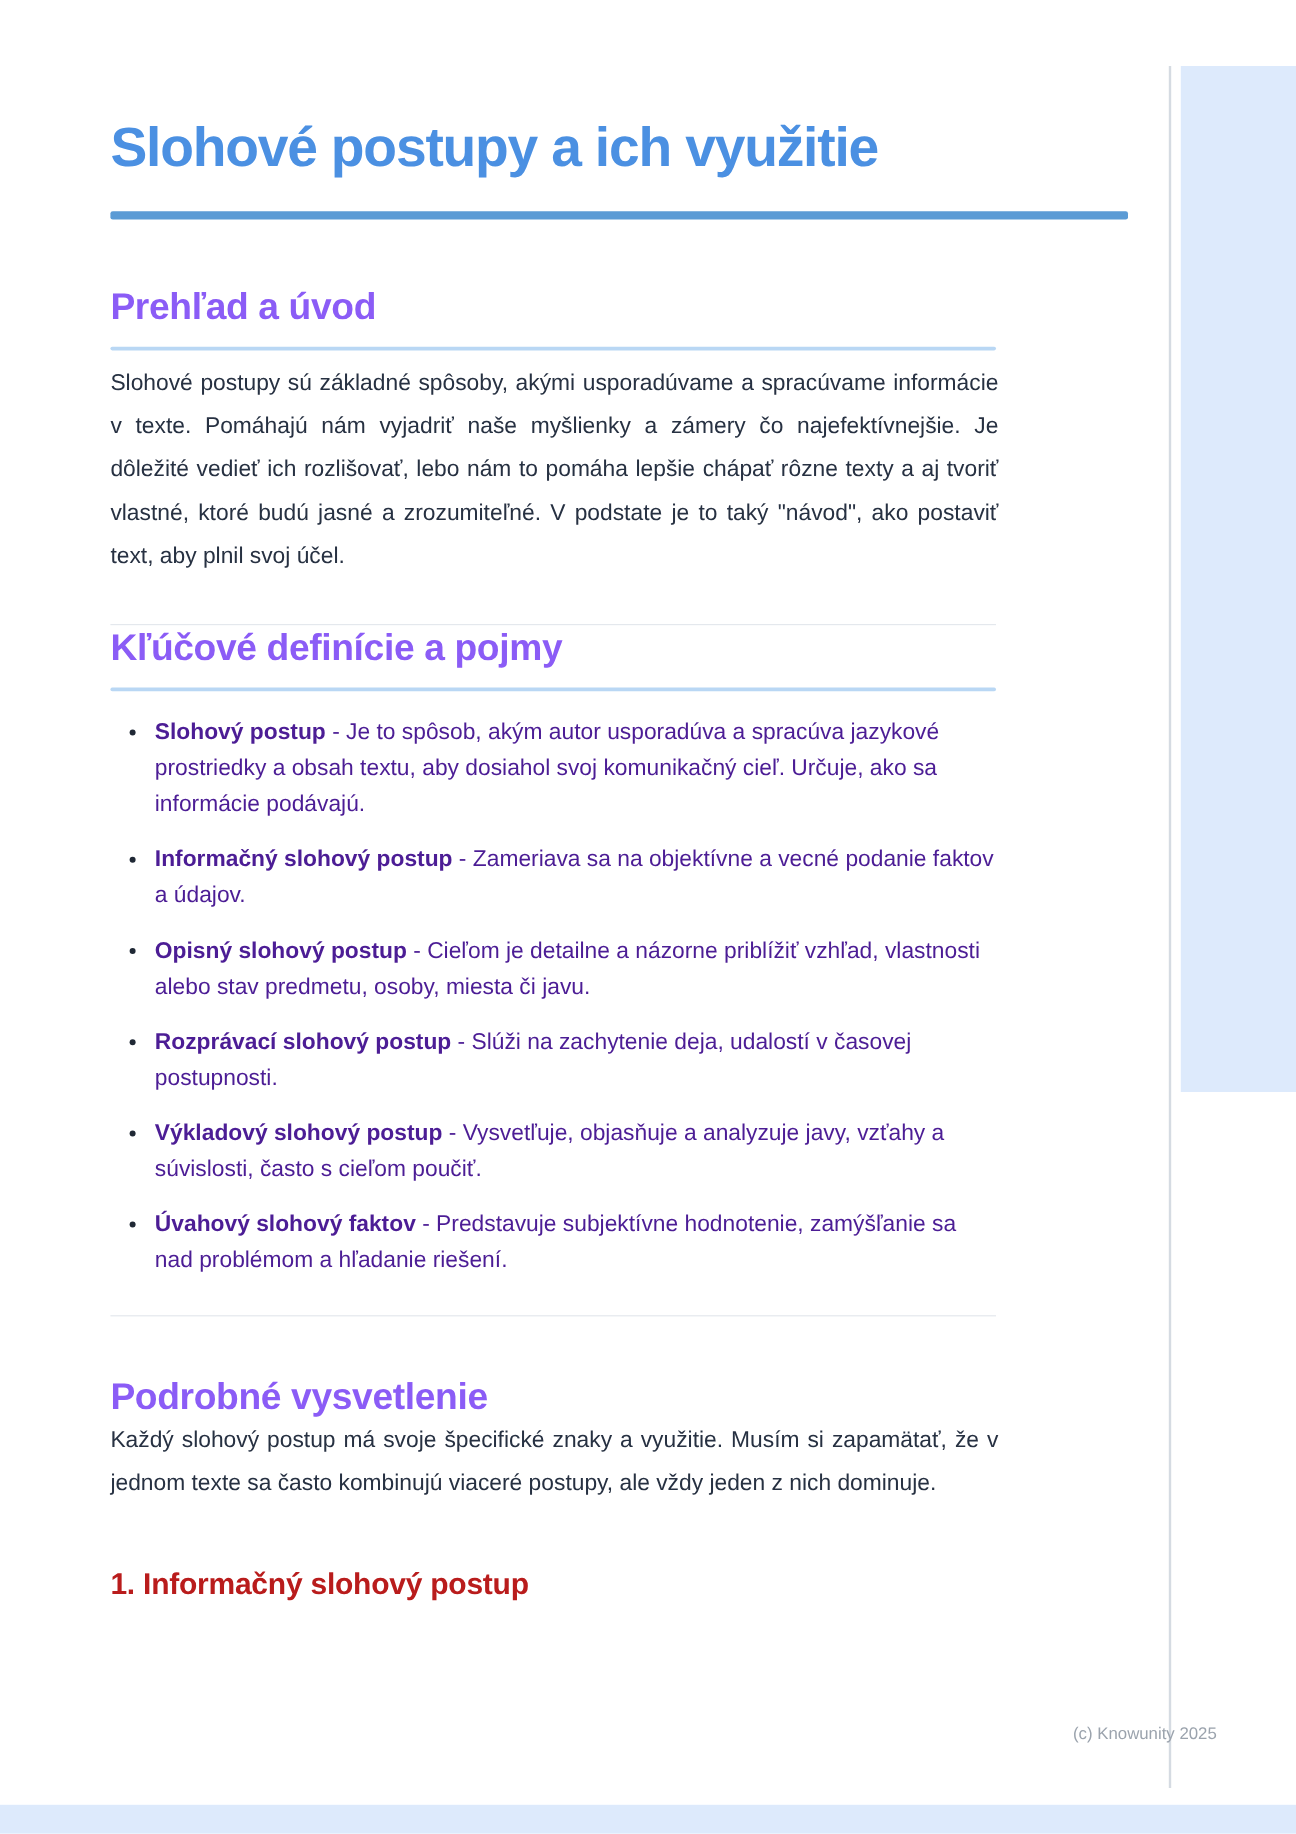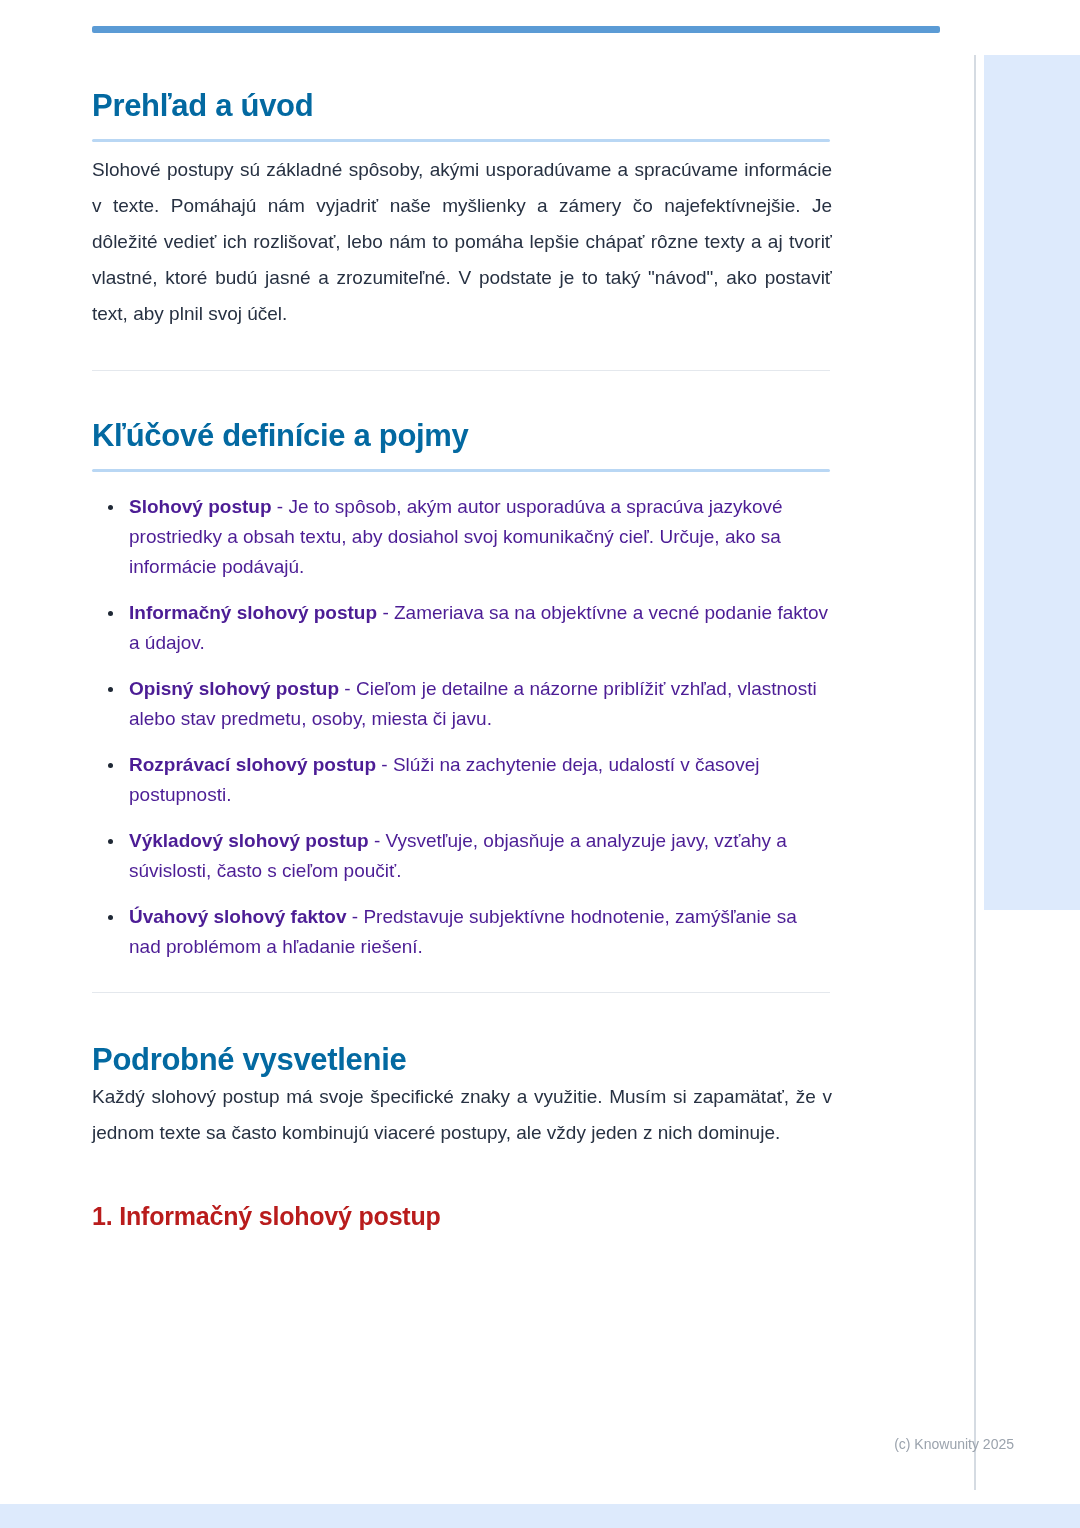--- a/index.html
+++ b/index.html
@@ -25,24 +25,24 @@
     font-size: 46px; line-height: 56px; font-weight: 700;
     letter-spacing: -1px;
     color: #4b90e2;
     white-space: nowrap;
   }
   .title-rule { margin-top: 26px; width: 848px; height: 7px; background: #5b9bd5; border-radius: 2px; }
 
   h2.sec-heading {
     font-size: 31px; line-height: 38px; font-weight: 700;
     letter-spacing: -0.3px;
-    color: #0369a1;
+    color: #8b5cf6;
   }
   .sec-1 h2.sec-heading { margin-top: 54px; }
-  .sec-2 h2.sec-heading { margin-top: 46px; }
+  .sec-2 h2.sec-heading { }
   .sec-3 h2.sec-heading { margin-top: 48px; }
   .h2-rule { margin-top: 14px; width: 738px; height: 3px; background: #b9d7f4; border-radius: 2px; }
 
   p.body {
     font-size: 19px; line-height: 36px;
     color: #273142;
   }
   p.justify { text-align: justify; }
   .sec-1 p.body { margin-top: 10px; }
   .sec-3 p.body { }
@@ -77,20 +77,21 @@
 <body>
 
 <div class="page">
 
   <div class="band-right"></div>
   <div class="edge-line"></div>
   <div class="band-bottom"></div>
 
   <div class="content">
 
+    <h1 class="doc-title">Slohové postupy a ich využitie</h1>
     <div class="title-rule"></div>
 
     <section class="sec-1">
       <h2 class="sec-heading">Prehľad a úvod</h2>
       <div class="h2-rule"></div>
       <p class="body justify">Slohové postupy sú základné spôsoby, akými usporadúvame a spracúvame informácie v texte. Pomáhajú nám vyjadriť naše myšlienky a zámery čo najefektívnejšie. Je dôležité vedieť ich rozlišovať, lebo nám to pomáha lepšie chápať rôzne texty a aj tvoriť vlastné, ktoré budú jasné a zrozumiteľné. V podstate je to taký "návod", ako postaviť text, aby plnil svoj účel.</p>
     </section>
 
     <div class="divider d1"></div>
 

